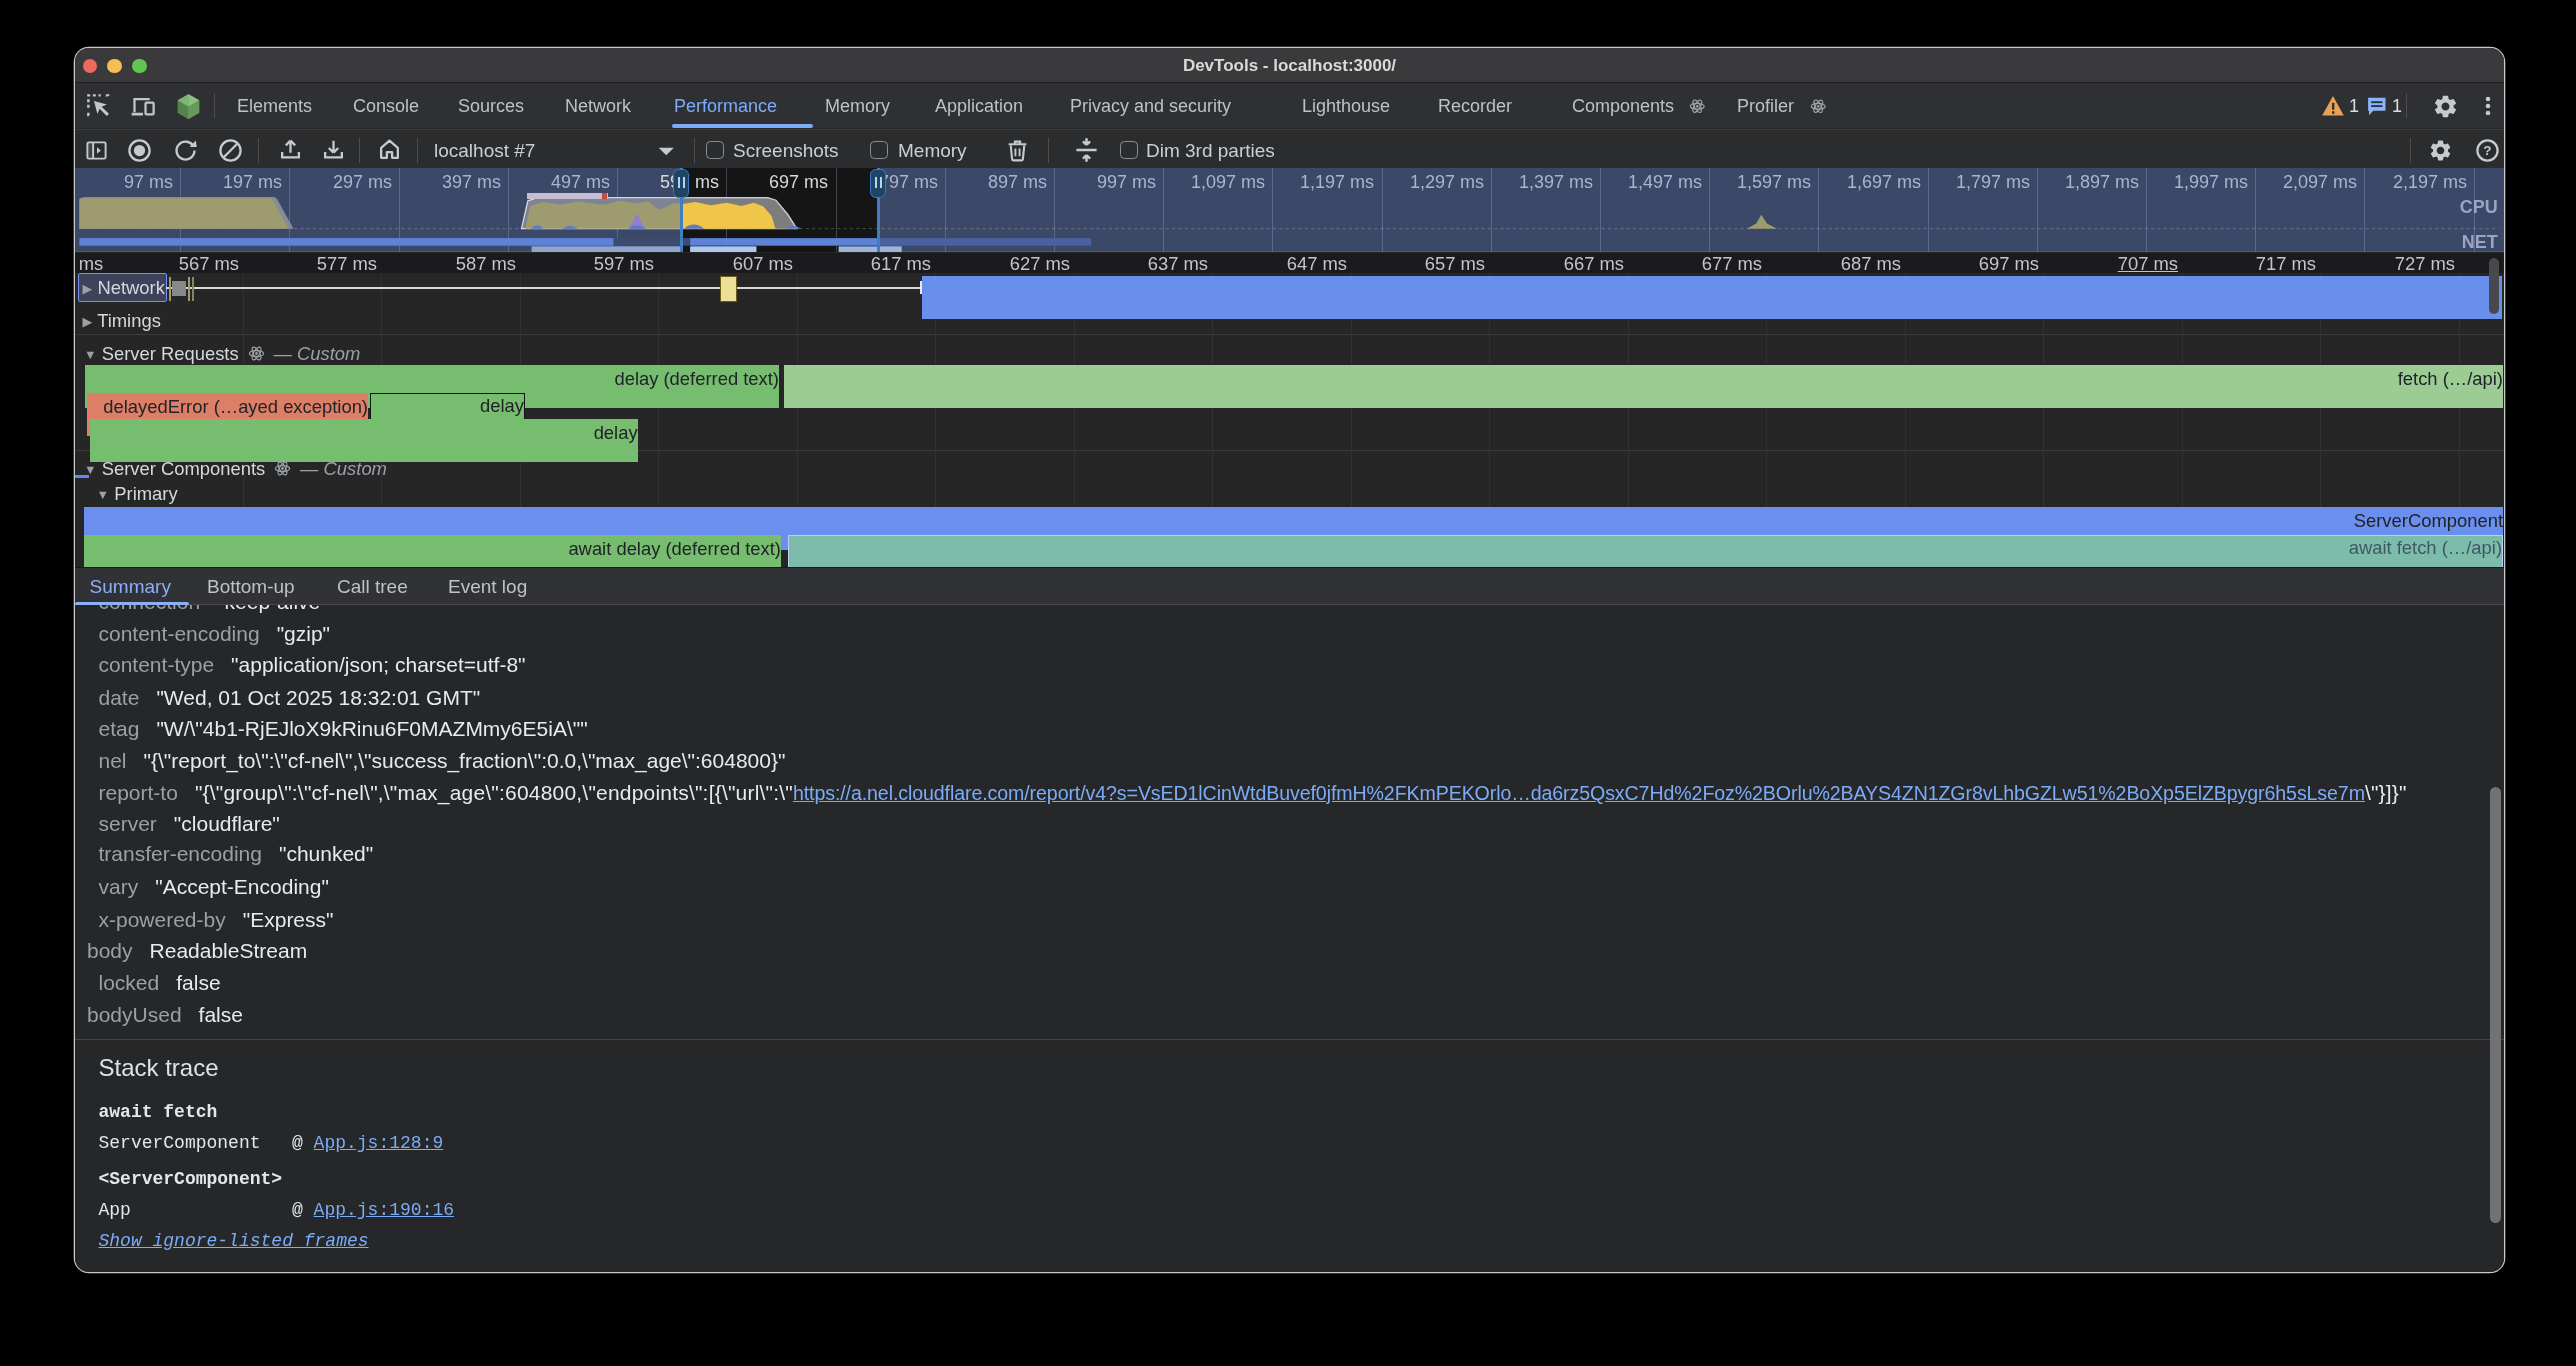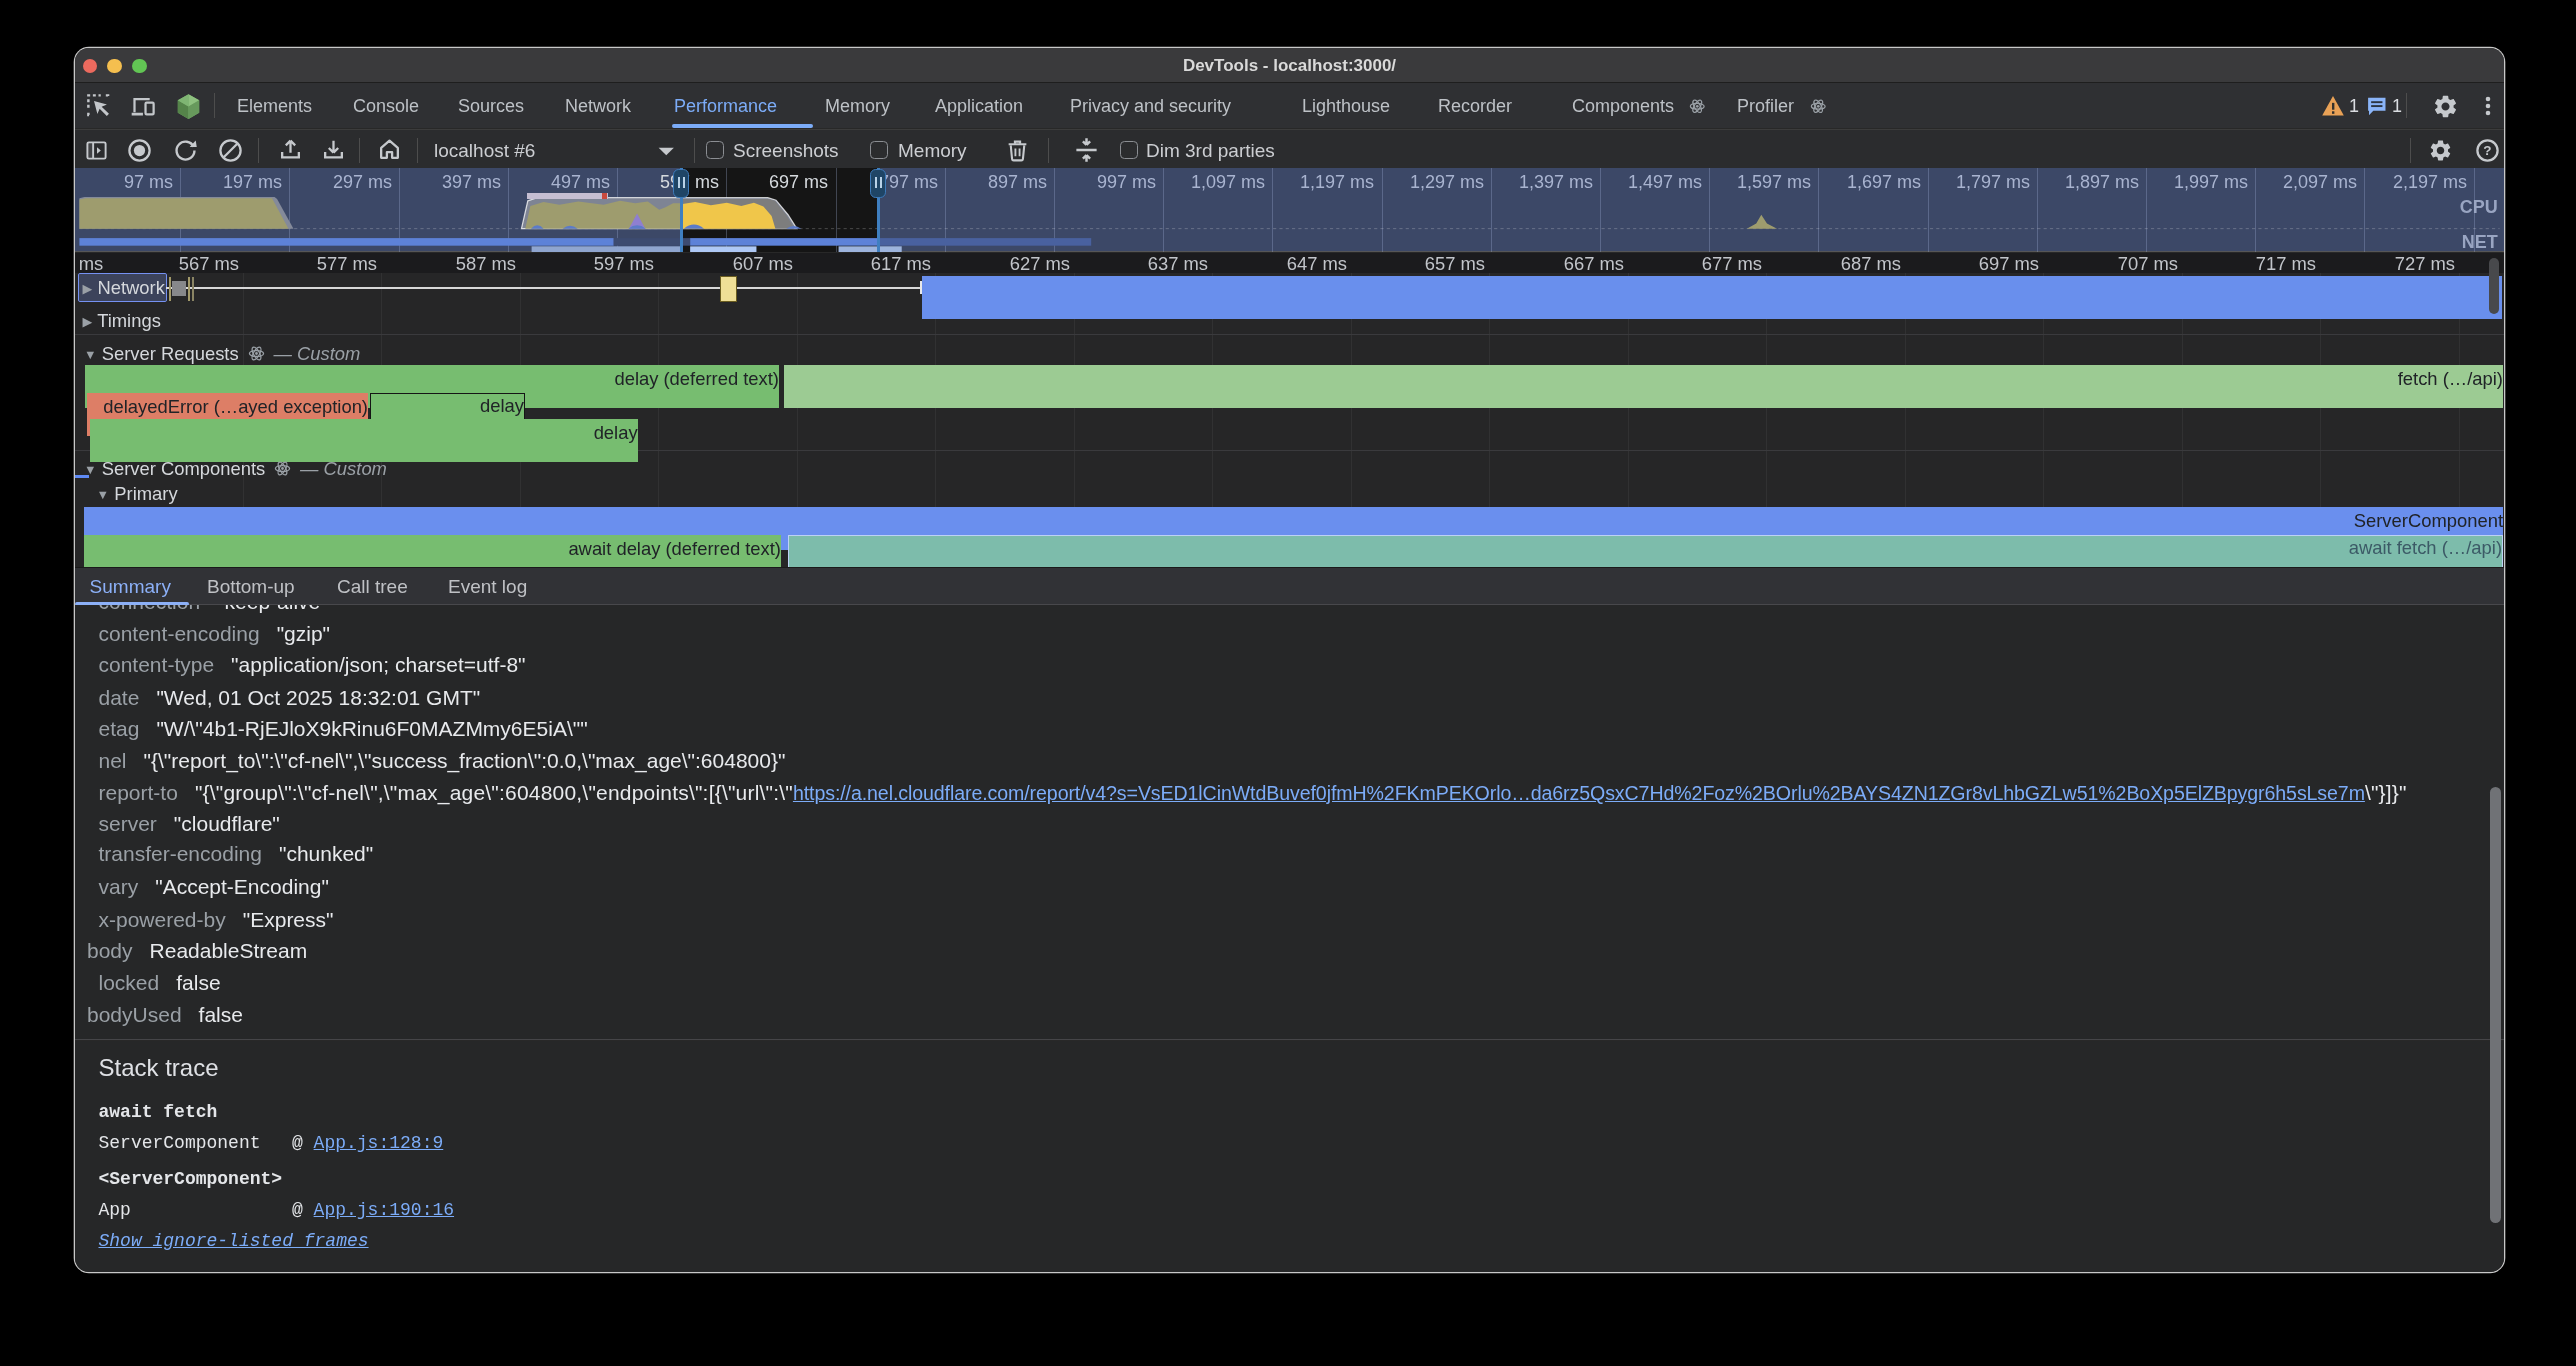--- a/index.html
+++ b/index.html
@@ -165,21 +165,21 @@
     </svg>
     <svg class="abs" style="left:246px; top:7px;" width="25" height="25" viewBox="0 0 24 24">
       <path d="M12 3.5 V15 M12 15 L7.5 10.5 M12 15 L16.5 10.5" fill="none" stroke="#c6c9cd" stroke-width="2.2"></path>
       <path d="M4 14.5 V19.5 H20 V14.5" fill="none" stroke="#c6c9cd" stroke-width="2.2"></path>
     </svg>
     <div class="vsep" style="left:284px; top:7.6px; height:25px;"></div>
     <svg class="abs" style="left:302px; top:7px;" width="25" height="25" viewBox="0 0 24 24">
       <path d="M4 10.5 L12 3.5 L20 10.5 V20 H14.5 V14.5 H9.5 V20 H4 Z" fill="none" stroke="#c6c9cd" stroke-width="2.2" stroke-linejoin="round"></path>
     </svg>
     <div class="vsep" style="left:342px; top:7.6px; height:25px;"></div>
-    <div class="tbtext" style="left:359px;">localhost #6</div>
+    <div class="tbtext" style="left:359px;">localhost #7</div>
     <svg class="abs" style="left:583px; top:16.5px;" width="16.5" height="9" viewBox="0 0 26 14">
       <polygon points="1,1 25,1 13,13" fill="#c6c9cd"></polygon>
     </svg>
     <div class="vsep" style="left:619px; top:7.6px; height:25px;"></div>
     <div class="cb" style="left:631px;"></div>
     <div class="tbtext" style="left:658px;">Screenshots</div>
     <div class="cb" style="left:795px;"></div>
     <div class="tbtext" style="left:823px;">Memory</div>
     <svg class="abs" style="left:930px; top:7.6px;" width="25" height="25" viewBox="0 0 24 24">
       <path d="M5.5 7 L6.8 20.2 A1.5 1.5 0 0 0 8.3 21.5 H15.7 A1.5 1.5 0 0 0 17.2 20.2 L18.5 7" fill="none" stroke="#c6c9cd" stroke-width="2"></path>
@@ -296,21 +296,21 @@
       <div class="rlabel" style="left:602px; width:116px;">607 ms</div>
       <div class="rlabel" style="left:740px; width:116px;">617 ms</div>
       <div class="rlabel" style="left:879px; width:116px;">627 ms</div>
       <div class="rlabel" style="left:1017px; width:116px;">637 ms</div>
       <div class="rlabel" style="left:1156px; width:116px;">647 ms</div>
       <div class="rlabel" style="left:1294px; width:116px;">657 ms</div>
       <div class="rlabel" style="left:1433px; width:116px;">667 ms</div>
       <div class="rlabel" style="left:1571px; width:116px;">677 ms</div>
       <div class="rlabel" style="left:1710px; width:116px;text-align:right;">687 ms</div>
       <div class="rlabel" style="left:1848px; width:116px;">697 ms</div>
-      <div class="rlabel" style="left:1987px; width:116px;">707 ms</div>
+      <div class="rlabel" style="left:1987px; width:116px;text-decoration:underline;">707 ms</div>
       <div class="rlabel" style="left:2125px; width:116px;">717 ms</div>
       <div class="rlabel" style="left:2264px; width:116px;">727 ms</div>
     </div>
 
   <div class="tracks" id="tracks">
       <div class="grid" style="left:168px;"></div>
       <div class="grid" style="left:306px;"></div>
       <div class="grid" style="left:445px;"></div>
       <div class="grid" style="left:583px;"></div>
       <div class="grid" style="left:722px;"></div>

